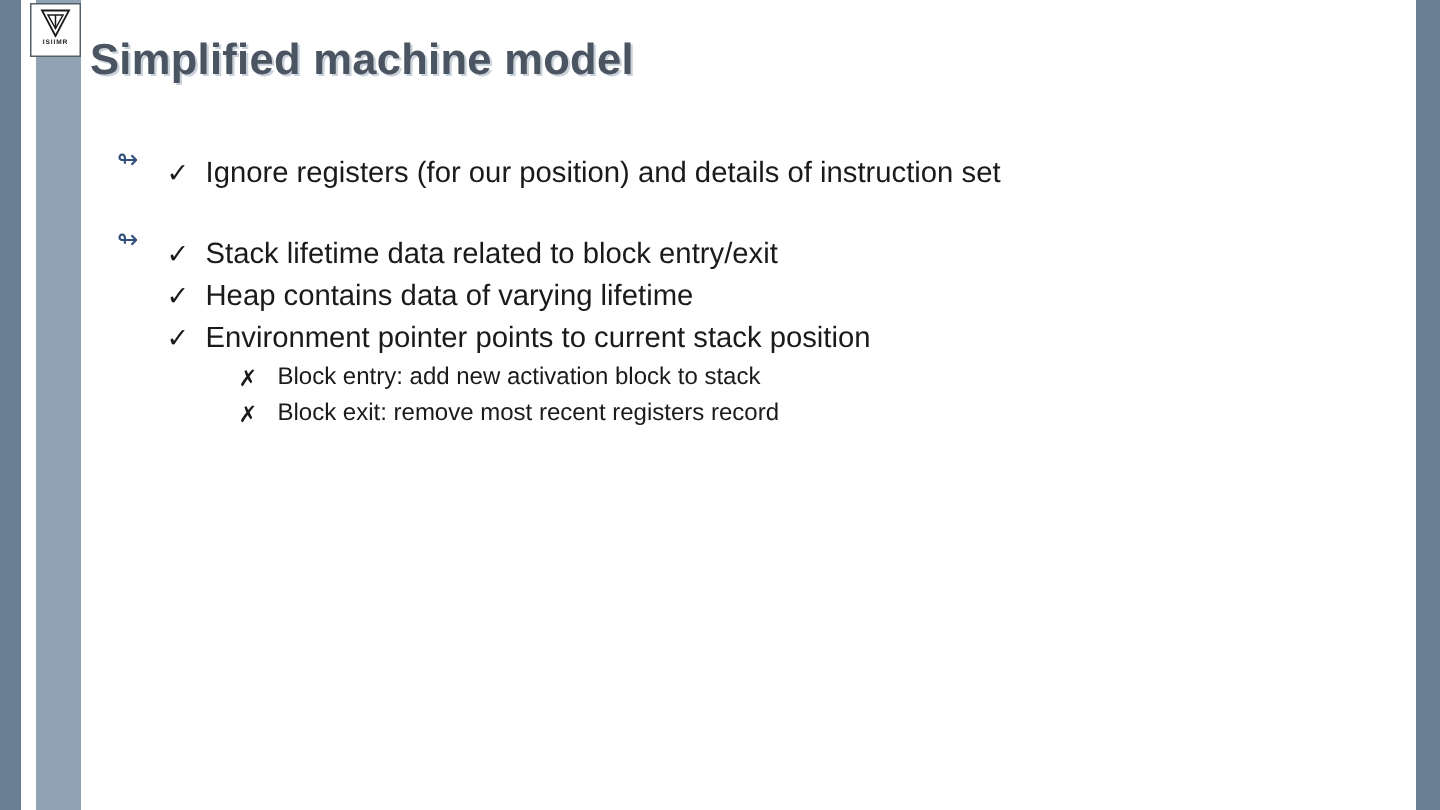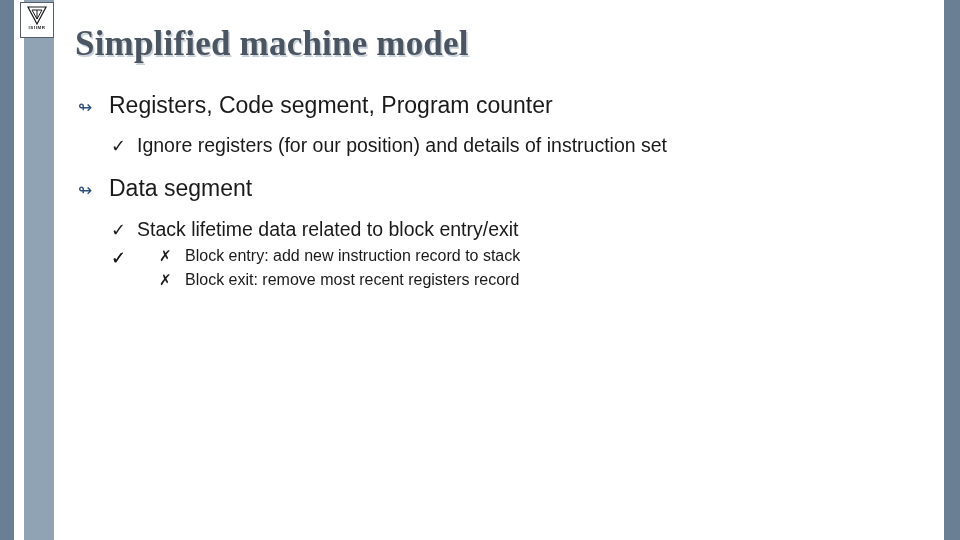--- a/index.html
+++ b/index.html
@@ -87,24 +87,24 @@
     font-family: "Liberation Sans", sans-serif;
     font-size: 4.4px;
     letter-spacing: 0.6px;
     color: #1a1a1a;
     font-weight: bold;
     line-height: 6px;
   }
   
   .title {
     position: absolute;
-    left: 75px;
+    left: 60px;
     top: 24px;
-    font-family: Liberation Serif, serif;
-    font-size: 35px;
+    font-family: Liberation Sans, sans-serif;
+    font-size: 29px;
     font-weight: bold;
     color: #4a5561;
     text-shadow: 1.5px 1.5px 0px #c9d2da;
     letter-spacing: 0.2px;
   }
   
   .content {
     position: absolute;
     left: 75px;
     top: 90px;
@@ -182,55 +182,55 @@
     </span>
     <span class="logo-caption">ISIIMR</span>
   </div>
 
   <div class="title">Simplified machine model</div>
 
   <div class="content">
 
     <div class="lvl1">
       <span class="bullet">↬</span>
-      <span>Registers, Code segment, Program counter</span>
     </div>
 
     <div class="gap-sm"></div>
 
     <div class="lvl2">
       <span class="bullet">✓</span>
       <span>Ignore registers (for our position) and details of instruction set</span>
     </div>
 
     <div class="gap-md"></div>
 
     <div class="lvl1">
       <span class="bullet">↬</span>
-      <span>Data segment</span>
     </div>
 
     <div class="gap-lg"></div>
 
     <div class="lvl2">
       <span class="bullet">✓</span>
       <span>Stack lifetime data related to block entry/exit</span>
     </div>
 
     <div class="lvl2">
       <span class="bullet">✓</span>
-    </div>
-
-    <div class="lvl2">
-      <span class="bullet">✓</span>
+      <span>Heap contains data of varying lifetime</span>
+    </div>
+
+    <div class="lvl2">
+      <span class="bullet">✓</span>
+      <span>Environment pointer points to current stack position</span>
     </div>
 
     <div class="lvl3">
       <span class="bullet">✗</span>
-      <span>Block entry: add new instruction record to stack</span>
+      <span>Block entry: add new activation block to stack</span>
     </div>
 
     <div class="lvl3">
       <span class="bullet">✗</span>
       <span>Block exit: remove most recent registers record</span>
     </div>
 
   </div>
 </div>
 

